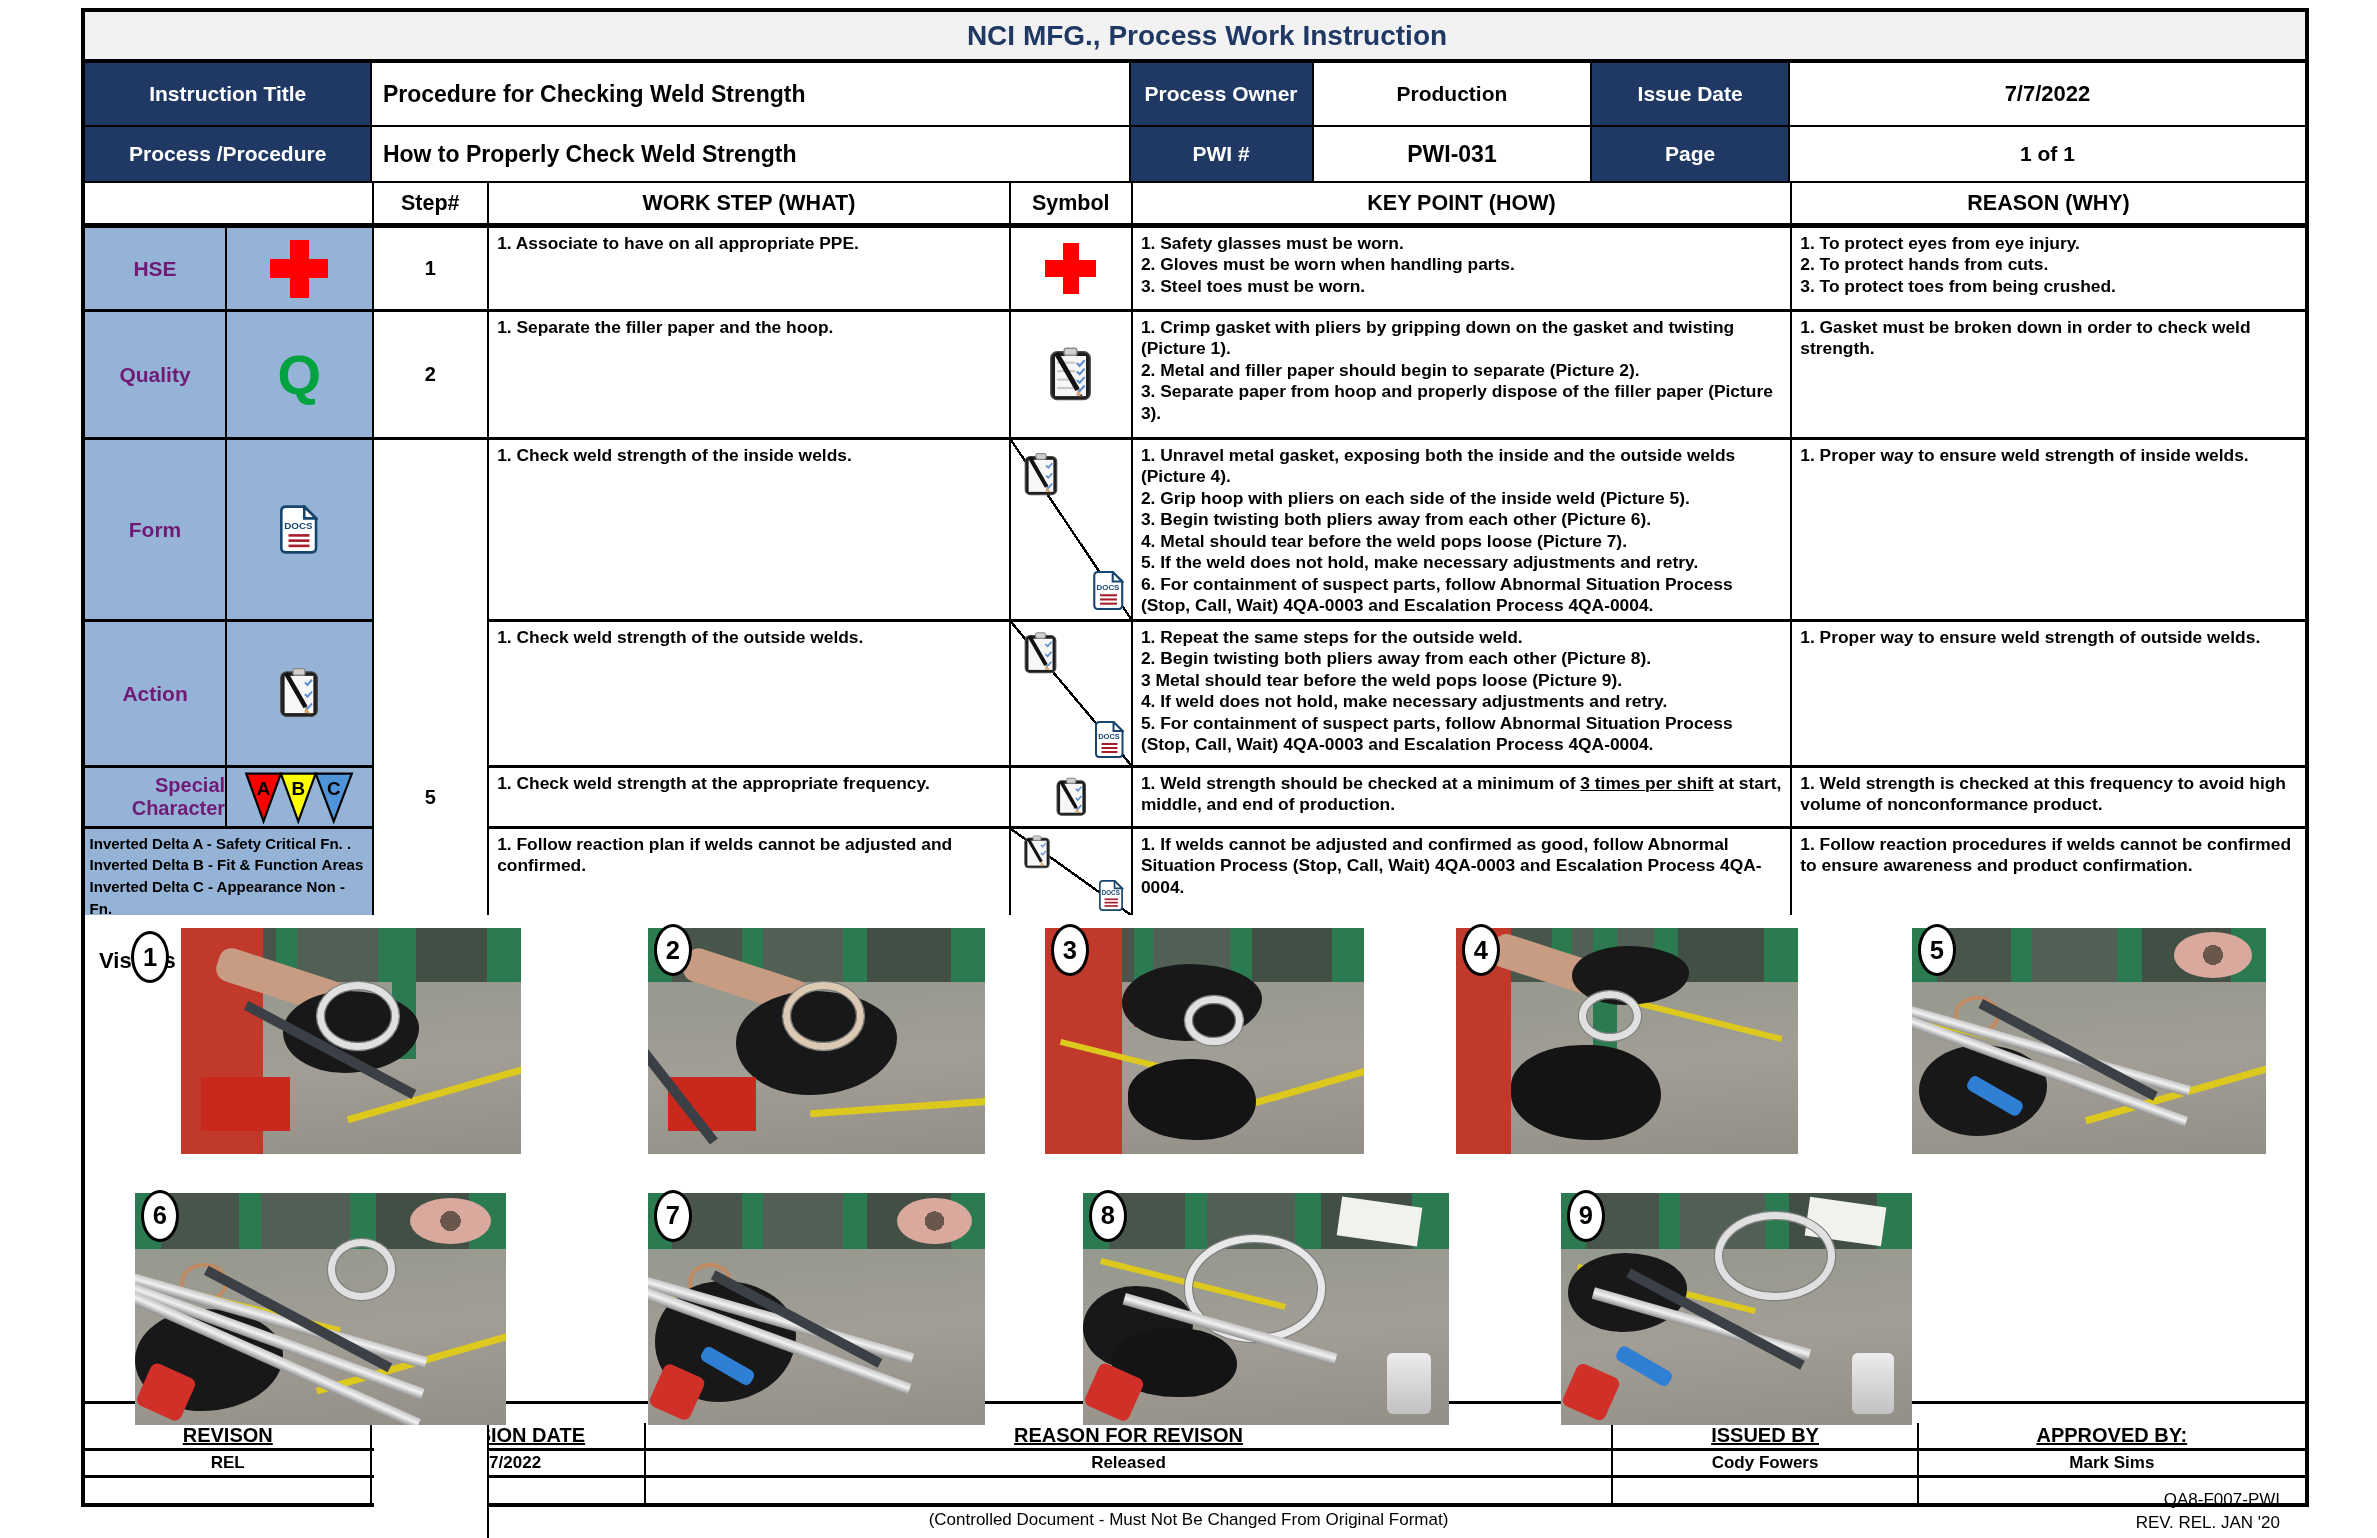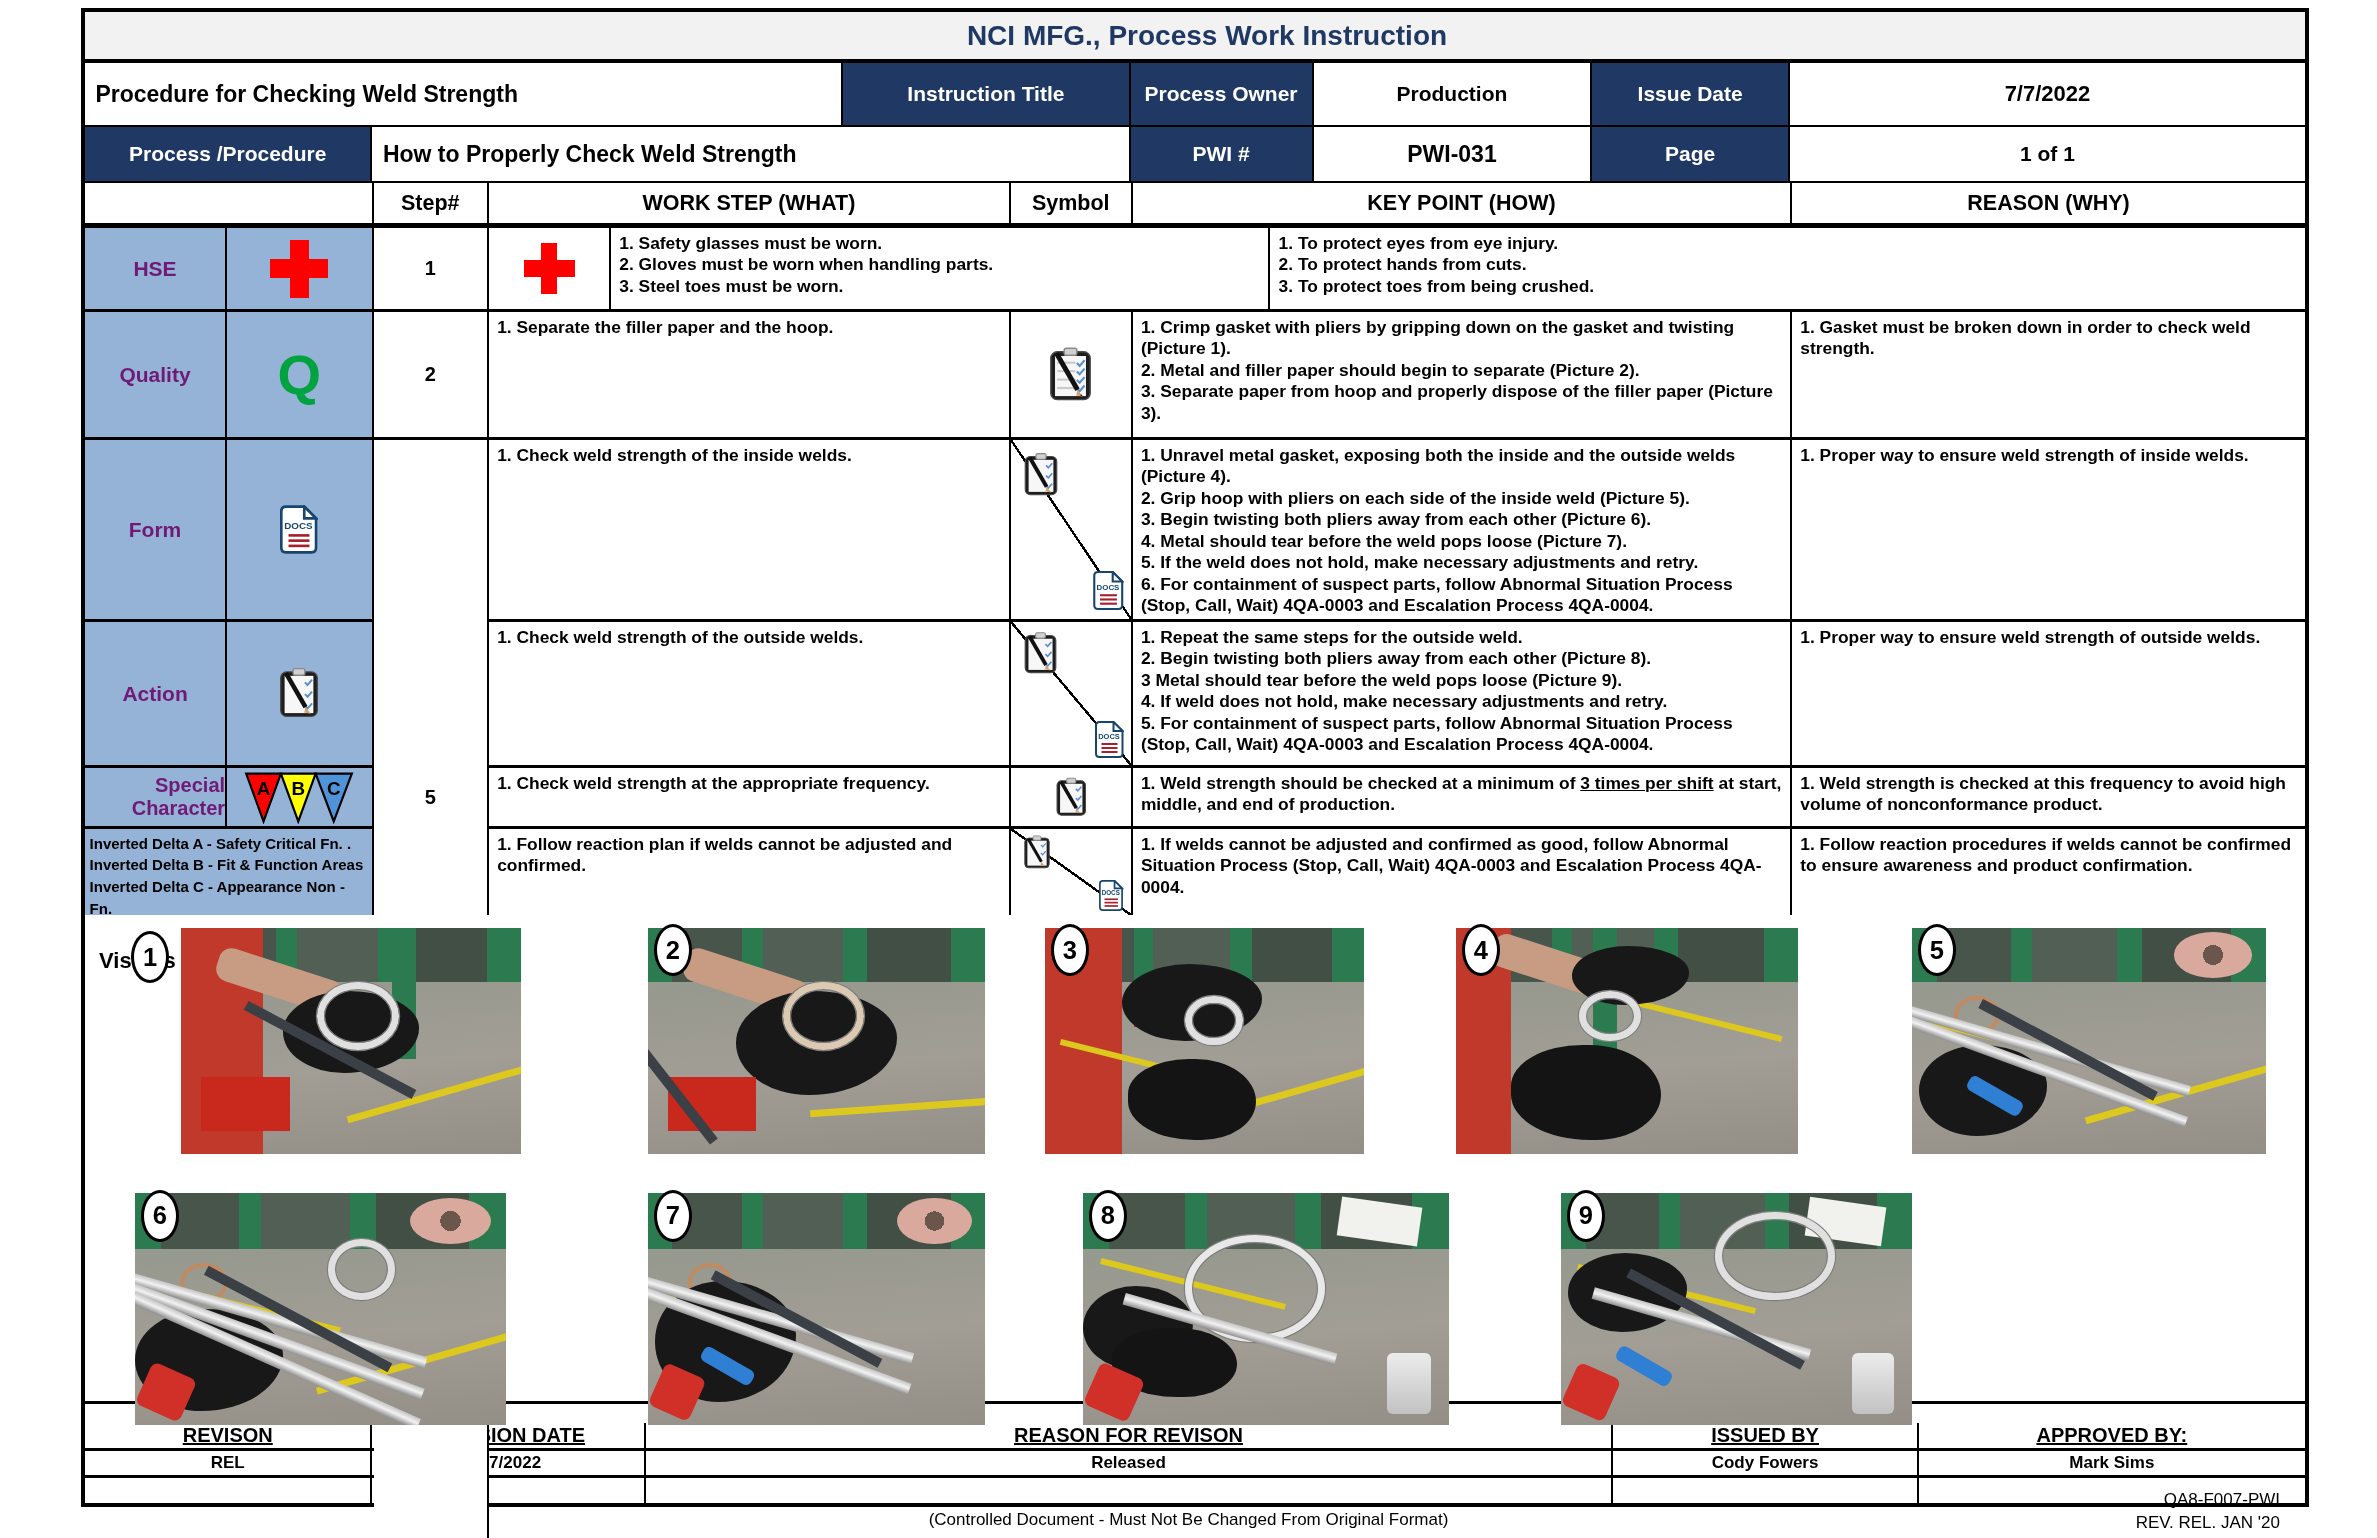--- a/index.html
+++ b/index.html
@@ -117,22 +117,22 @@
 <body>
 
 <div class="page">
   <div class="doc">
 
     <div class="title-bar">
       <span>NCI MFG., Process Work Instruction</span>
     </div>
 
     <div class="hdr-row r1">
+      <div class="hcell navy c1">Instruction Title</div>
       <div class="hcell hval left c2">Procedure for Checking Weld Strength</div>
-      <div class="hcell navy c1">Instruction Title</div>
       <div class="hcell navy c3">Process Owner</div>
       <div class="hcell hval c4" style="font-size:21px">Production</div>
       <div class="hcell navy c5">Issue Date</div>
       <div class="hcell hval c6" style="font-size:22px">7/7/2022</div>
     </div>
     <div class="hdr-row r2">
       <div class="hcell navy c1">Process /Procedure</div>
       <div class="hcell hval left c2">How to Properly Check Weld Strength</div>
       <div class="hcell navy c3">PWI #</div>
       <div class="hcell hval c4">PWI-031</div>
@@ -148,20 +148,23 @@
       <div class="tcell th w-key">KEY POINT (HOW)</div>
       <div class="tcell th w-reason">REASON (WHY)</div>
     </div>
 
     <div class="trow r-h1">
       <div class="tcell ltblue symlab w-symL">HSE</div>
       <div class="tcell ltblue symicon w-symI">
           <div class="cross big"></div>
         </div>
       <div class="tcell stepcell mid w-step">1</div>
+      <div class="tcell txtcell w-work">
+          <div>1. Associate to have on all appropriate PPE.</div>
+        </div>
       <div class="tcell symbolcell w-symbol">
           <div class="cross med"></div>
         </div>
       <div class="tcell txtcell w-key">
         <div>1. Safety glasses must be worn.</div>
         <div>2. Gloves must be worn when handling parts.</div>
         <div>3. Steel toes must be worn.</div>
       </div>
       <div class="tcell txtcell w-reason">
         <div>1. To protect eyes from eye injury.</div>

